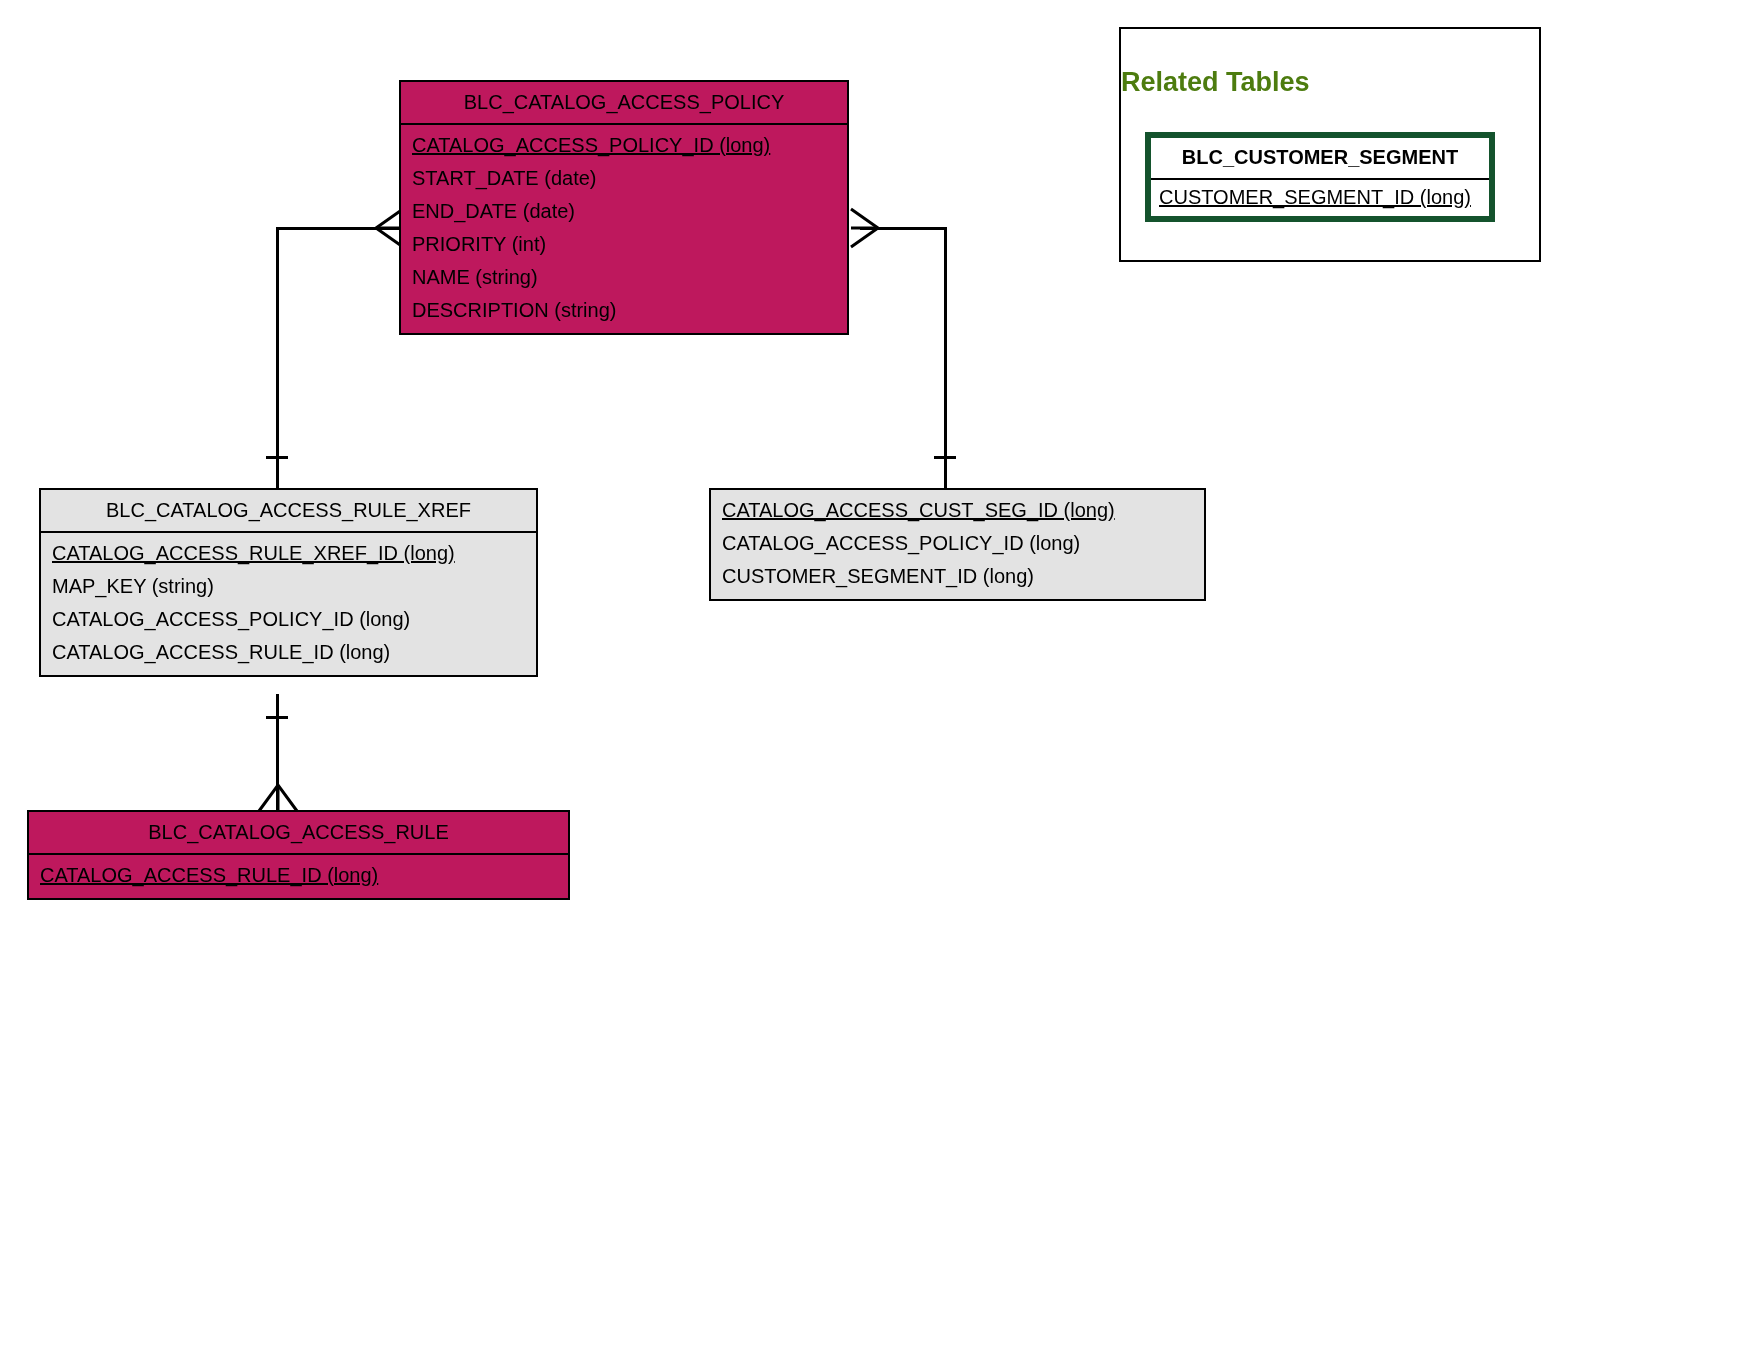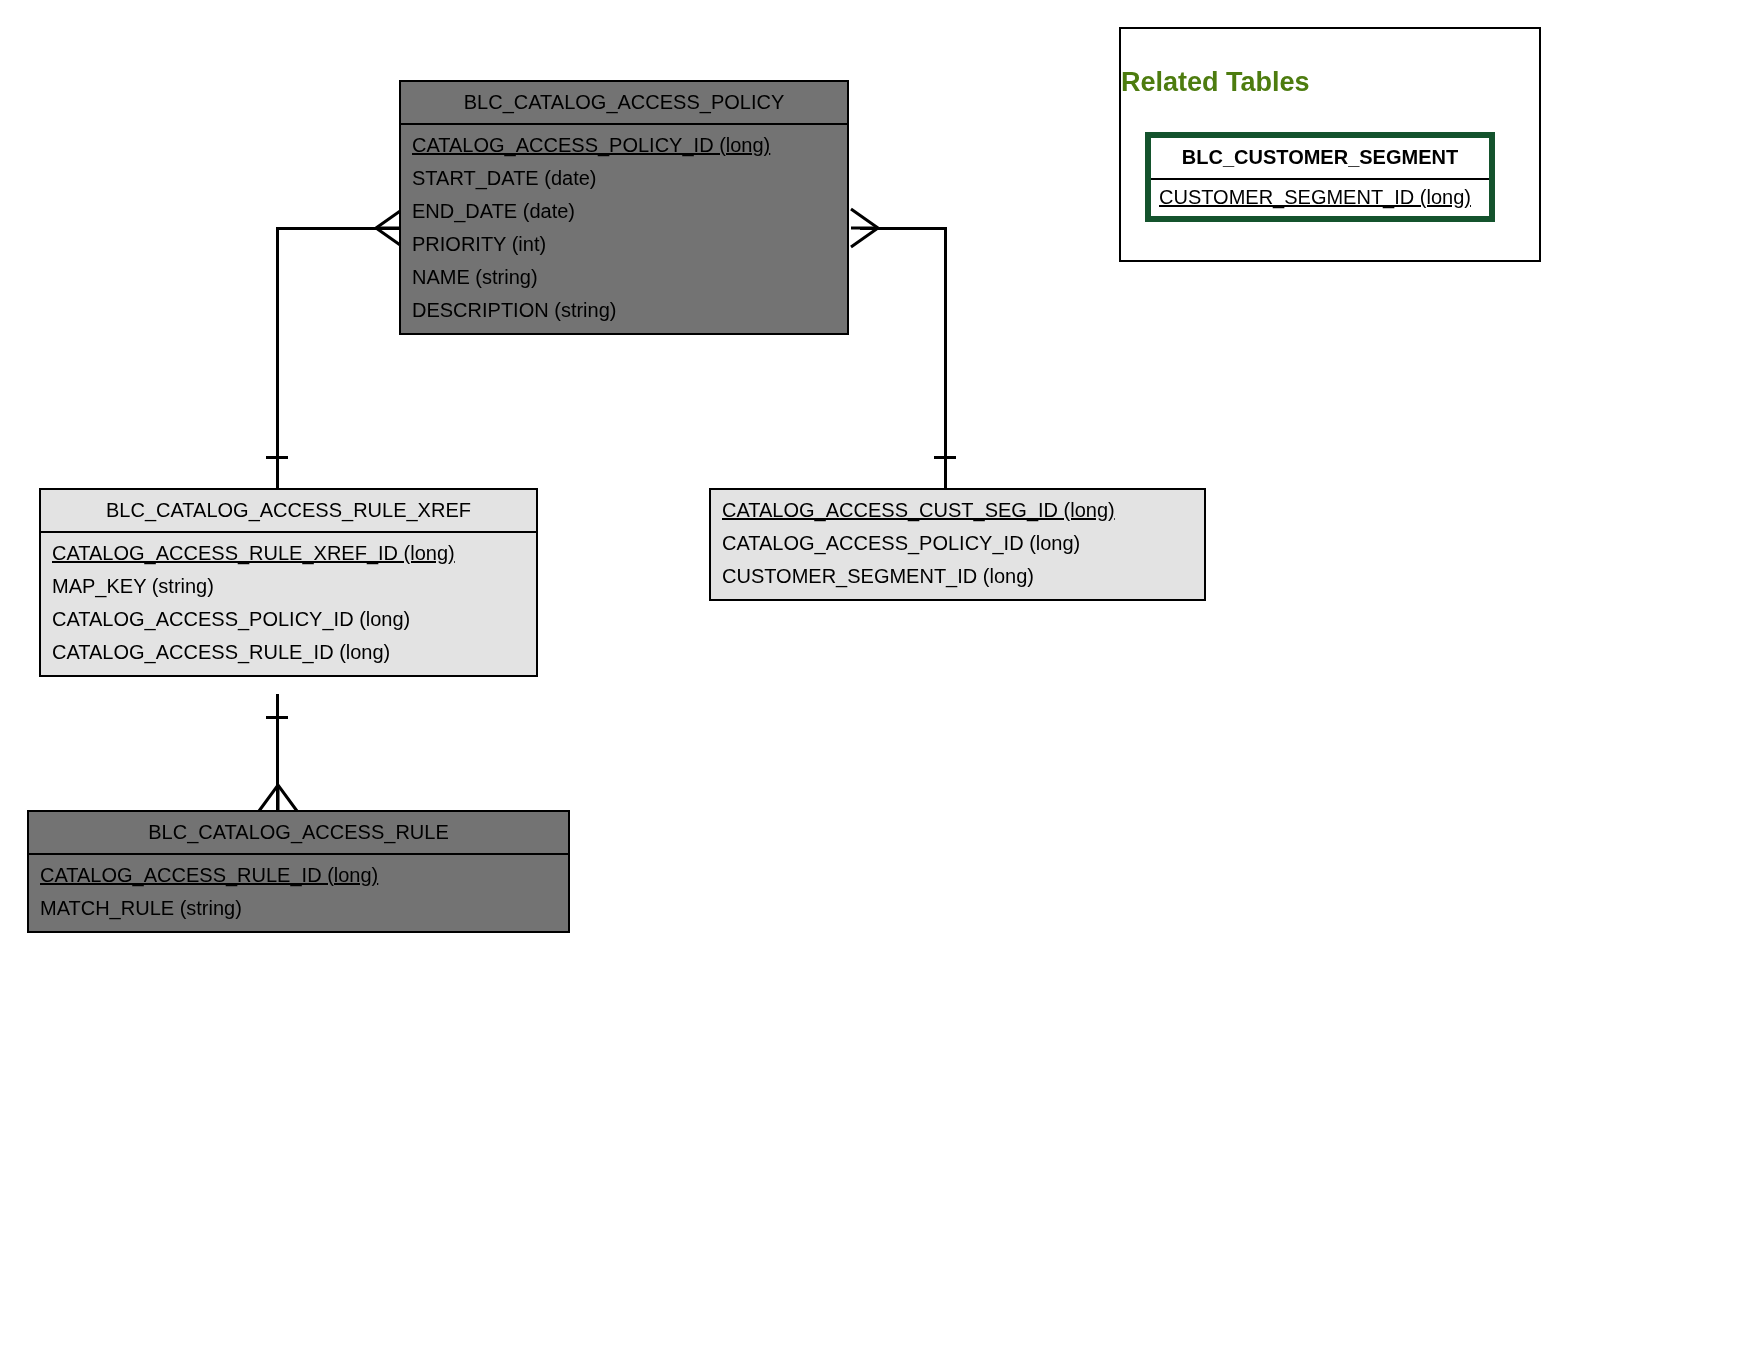--- a/index.html
+++ b/index.html
@@ -14,21 +14,21 @@
     background: #ffffff;
     font-family: "Liberation Sans", sans-serif;
     overflow: hidden;
   }
 
   
   .entity {
     position: absolute;
     box-sizing: border-box;
     border: 2px solid #000000;
-    background: #737373;
+    background: #be185d;
   }
   .entity.gray { background: #e3e3e3; margin-left: 12px; }
 
   .entity-title {
     box-sizing: border-box;
     text-align: center;
     font-size: 20px;
     color: #000000;
     border-bottom: 2px solid #000000;
     padding: 9px 10px 10px 10px;
@@ -165,21 +165,20 @@
       <div class="field pk">CATALOG_ACCESS_CUST_SEG_ID (long)</div>
       <div class="field">CATALOG_ACCESS_POLICY_ID (long)</div>
       <div class="field">CUSTOMER_SEGMENT_ID (long)</div>
     </div>
   </div>
 
   <div class="entity" style="left:27px; top:810px; width:543px;">
     <div class="entity-title">BLC_CATALOG_ACCESS_RULE</div>
     <div class="entity-fields">
       <div class="field pk">CATALOG_ACCESS_RULE_ID (long)</div>
-      <div class="field">MATCH_RULE (string)</div>
     </div>
   </div>
 
   <div class="legend" style="left:1119px; top:27px; width:422px; height:235px;">
     <div class="legend-title">Related Tables</div>
     <div class="legend-entity" style="left:24px; top:103px; width:350px;">
       <div class="legend-entity-title">BLC_CUSTOMER_SEGMENT</div>
       <div class="legend-entity-field">CUSTOMER_SEGMENT_ID (long)</div>
     </div>
   </div>

